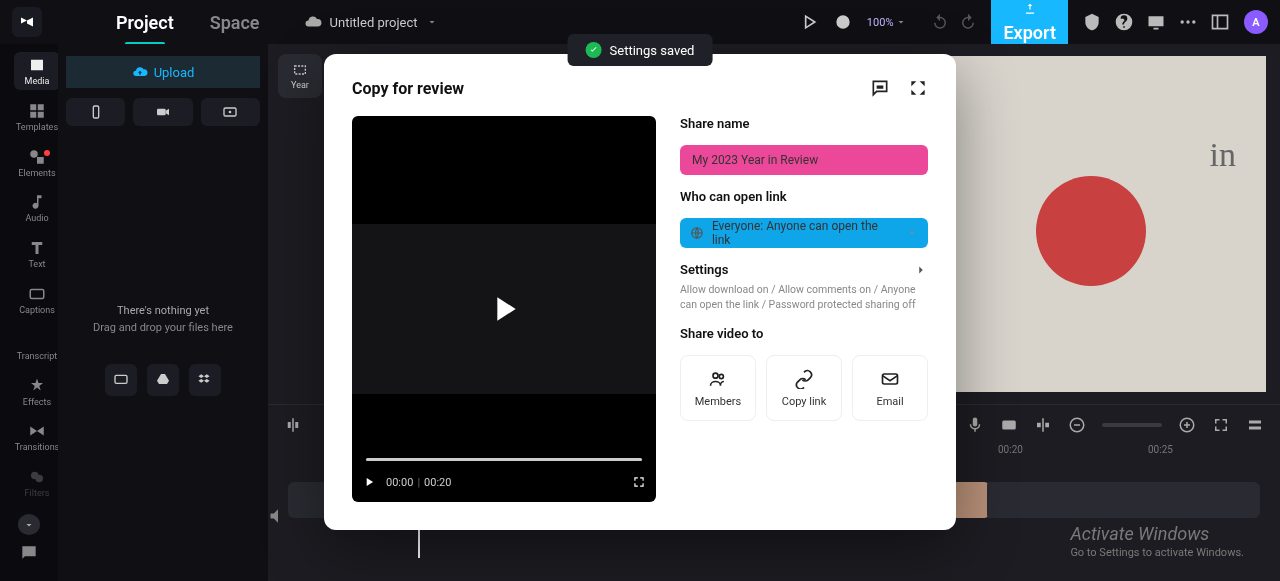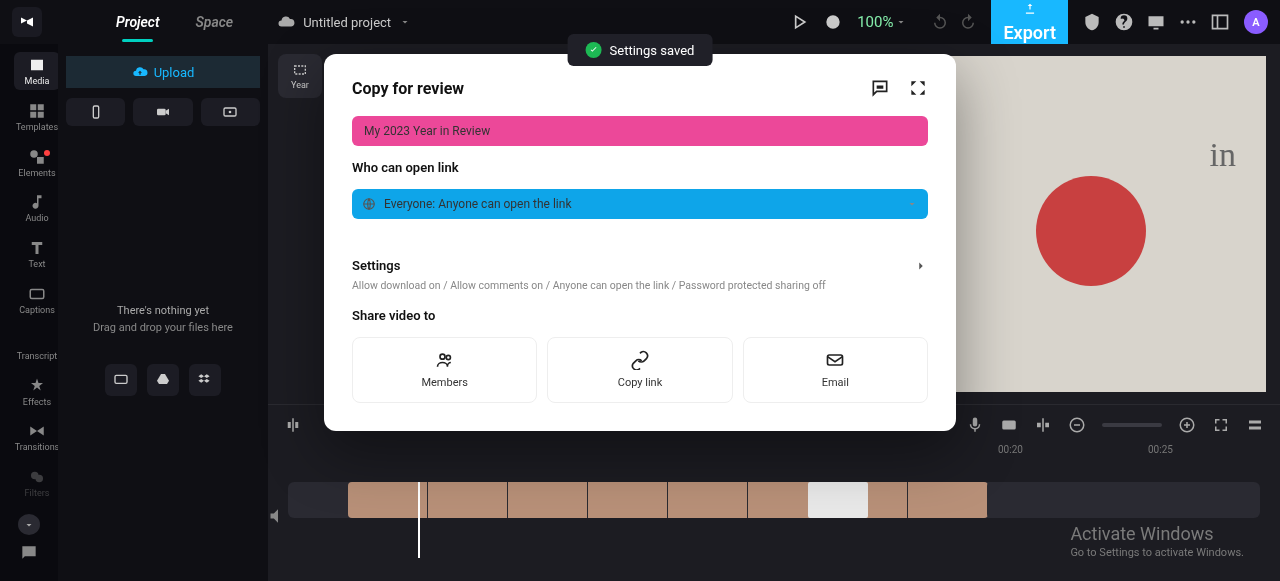--- a/index.html
+++ b/index.html
@@ -3,29 +3,29 @@
 <meta charset="utf-8">
 <style>
   * { box-sizing: border-box; margin: 0; padding: 0; font-family: -apple-system, BlinkMacSystemFont, "Segoe UI", Roboto, sans-serif; }
   body { width: 1280px; height: 581px; background: #0f0f14; overflow: hidden; position: relative; color: #e8e8e8; }
 
   
   .topbar { height: 44px; display: flex; align-items: center; padding: 0 12px; background:#0f0f14; }
   .logo { width:30px; height:30px; border-radius:6px; background:#1a1a22; display:flex; align-items:center; justify-content:center; }
   .logo svg{width:18px;height:18px;fill:#fff;}
   .top-tabs { display:flex; gap:28px; margin-left:70px; }
-  .top-tab { font-size:14px; font-weight:600; color:#888; padding:10px 4px; position:relative; cursor:pointer;font-style:italic;}
+  .top-tab { font-size:18px; font-weight:600; color:#888; padding:10px 4px; position:relative; cursor:pointer;}
   .top-tab.active{ color:#fff;}
   .top-tab.active::after{content:"";position:absolute;left:20%;right:20%;bottom:-2px;height:3px;border-radius:2px;background:#00d0c0;}
   .proj-name{ display:flex; align-items:center; gap:8px; margin-left:40px; font-size:13px; color:#ccc;}
   .proj-name .cloud{width:18px;height:18px;fill:#aaa;}
   .chev-down{width:12px;height:12px;fill:#888;}
   .top-right{ margin-left:auto; display:flex; align-items:center; gap:14px;}
   .play-btn-top,.timer-top{width:20px;height:20px;fill:#ccc;}
-  .zoom-pct{font-size:15px;color:#86efac;display:flex;align-items:center;gap:2px;}
+  .zoom-pct{font-size:11px;color:#c4b5fd;display:flex;align-items:center;gap:2px;}
   .undo-redo{display:flex;gap:10px;margin-left:10px;}
   .undo-redo svg{width:18px;height:18px;fill:#555;}
   .export-btn{background:#18b8ff;color:#fff;border:none;border-radius:4px;padding:6px 12px;font-size:18px;font-weight:600;display:flex;gap:6px;align-items:center;flex-direction:column;}
   .export-btn svg{width:14px;height:14px;fill:#fff;}
   .top-icons{display:flex;gap:12px;align-items:center;}
   .top-icons .ico{width:20px;height:20px;fill:#bbb;cursor:pointer;}
   .shield{color:#f0a020;}
   .avatar{width:24px;height:24px;border-radius:50%;background:#8a5cff;color:#fff;font-size:11px;display:flex;align-items:center;justify-content:center;font-weight:600;}
 
   
@@ -78,21 +78,21 @@
   .ruler span{position:absolute;}
   .track{margin:18px 20px;height:36px;background:#2a2a32;border-radius:6px;position:relative;}
   .clip{position:absolute;left:60px;width:640px;height:100%;background:#3a3438;border-radius:4px;display:flex;overflow:hidden;}
   .clip-thumb{flex:1;background:#b89078;border-right:1px solid #2a2a30;}
   .clip-white{position:absolute;left:520px;width:60px;height:100%;background:#e8e8e8;border-radius:2px;}
   .playhead{position:absolute;left:130px;top:0;bottom:-40px;width:2px;background:#fff;}
   .track-mute{position:absolute;left:0;top:62px;width:20px;height:20px;fill:#888;}
 
   
   .activate{position:absolute;right:36px;bottom:22px;text-align:left;color:#7a7a7a;}
-  .activate .t{font-size:18px;font-weight:400;margin-bottom:2px;}
+  .activate .t{font-size:18px;font-weight:400;margin-bottom:2px;font-style:italic;}
   .activate .s{font-size:11px;}
 
   
   .modal-backdrop{position:absolute;inset:0;z-index:30;}
   .modal{position:absolute;top:54px;left:324px;width:632px;background:#fff;border-radius:12px;color:#111;z-index:35;padding:24px 28px 28px;box-shadow:0 20px 60px rgba(0,0,0,.4);}
   .modal-head{display:flex;align-items:center;margin-bottom:18px;}
   .modal-title{font-size:16px;font-weight:700;}
   .modal-head-icons{margin-left:auto;display:flex;gap:18px;}
   .modal-head-icons svg{width:20px;height:20px;fill:#222;cursor:pointer;}
   .modal-body{display:flex;gap:24px;}
@@ -106,21 +106,21 @@
   .player-controls svg{width:14px;height:14px;fill:#fff;cursor:pointer;}
   .time{font-size:11px;color:#ccc;}
   .time .sep{margin:0 4px;color:#666;}
   .fs-btn{margin-left:auto;}
   .share-form{flex:1;display:flex;flex-direction:column;gap:14px;}
   .field-label{font-size:13px;font-weight:600;color:#111;}
   .text-input{width:100%;height:30px;background:#ec4899;border:none;border-radius:6px;padding:0 12px;font-size:12px;color:#333;}
   .select-box{width:100%;height:30px;background:#0ea5e9;border:none;border-radius:6px;padding:0 10px;font-size:12px;color:#333;display:flex;align-items:center;gap:8px;cursor:pointer;}
   .select-box svg.globe{width:14px;height:14px;fill:#555;}
   .select-box .chev{margin-left:auto;width:12px;height:12px;fill:#888;}
-  .settings-row{display:flex;align-items:center;cursor:pointer;margin-top:25px;}
+  .settings-row{display:flex;align-items:center;cursor:pointer;}
   .settings-row svg{width:14px;height:14px;fill:#555;margin-left:auto;}
   .settings-desc{font-size:10.5px;color:#888;line-height:1.4;margin-top:-8px;}
   .share-targets{display:flex;gap:10px;}
   .share-card{flex:1;height:66px;border:1px solid #eee;border-radius:8px;display:flex;flex-direction:column;align-items:center;justify-content:center;gap:6px;font-size:11px;color:#333;cursor:pointer;}
   .share-card svg{width:20px;height:20px;fill:#222;}
 </style>
 </head>
 <body>
 
 <div class="topbar">
@@ -408,22 +408,41 @@
     <div class="modal-head-icons">
       <svg viewBox="0 0 24 24">
           <path d="M4 4h16v12H8l-4 4zM9 10h2v2H9zm4 0h2v2h-2z" fill="none" stroke="#222" stroke-width="2"></path>
         </svg>
       <svg viewBox="0 0 24 24">
           <path d="M4 4h6L4 10zm16 0v6l-6-6zm0 16h-6l6-6zM4 20v-6l6 6z"></path>
         </svg>
     </div>
   </div>
   <div class="modal-body">
+    <div class="player">
+      <div class="player-slim"></div>
+      <div class="play-center"><svg viewBox="0 0 24 24">
+            <path d="M8 5v14l11-7z"></path>
+          </svg></div>
+      <div class="player-controls">
+        <div class="progress"></div>
+        <svg viewBox="0 0 24 24">
+            <path d="M8 5v14l11-7z"></path>
+          </svg>
+        <span class="time">
+          <span>00:00</span><span class="sep">|</span><span>00:20</span>
+        </span>
+        <svg class="fs-btn" viewBox="0 0 24 24">
+            <path d="M4 4h6v2H6v4H4zm16 0v6h-2V6h-4V4zm0 16h-6v-2h4v-4h2zM4 20v-6h2v4h4v2z"></path>
+          </svg>
+      </div>
+    </div>
 
     <div class="share-form">
+      <div class="field-label">Share name</div>
       <input class="text-input" value="My 2023 Year in Review" style="">
 
       <div class="field-label">Who can open link</div>
       <div class="select-box">
         <svg class="globe" viewBox="0 0 24 24">
             <circle cx="12" cy="12" r="9" fill="none" stroke="#555" stroke-width="2"></circle>
             <path d="M3 12h18M12 3c3 3 3 15 0 18M12 3c-3 3-3 15 0 18" fill="none" stroke="#555" stroke-width="2"></path>
           </svg>
         <span>Everyone: Anyone can open the link</span>
         <svg class="chev" viewBox="0 0 24 24">

